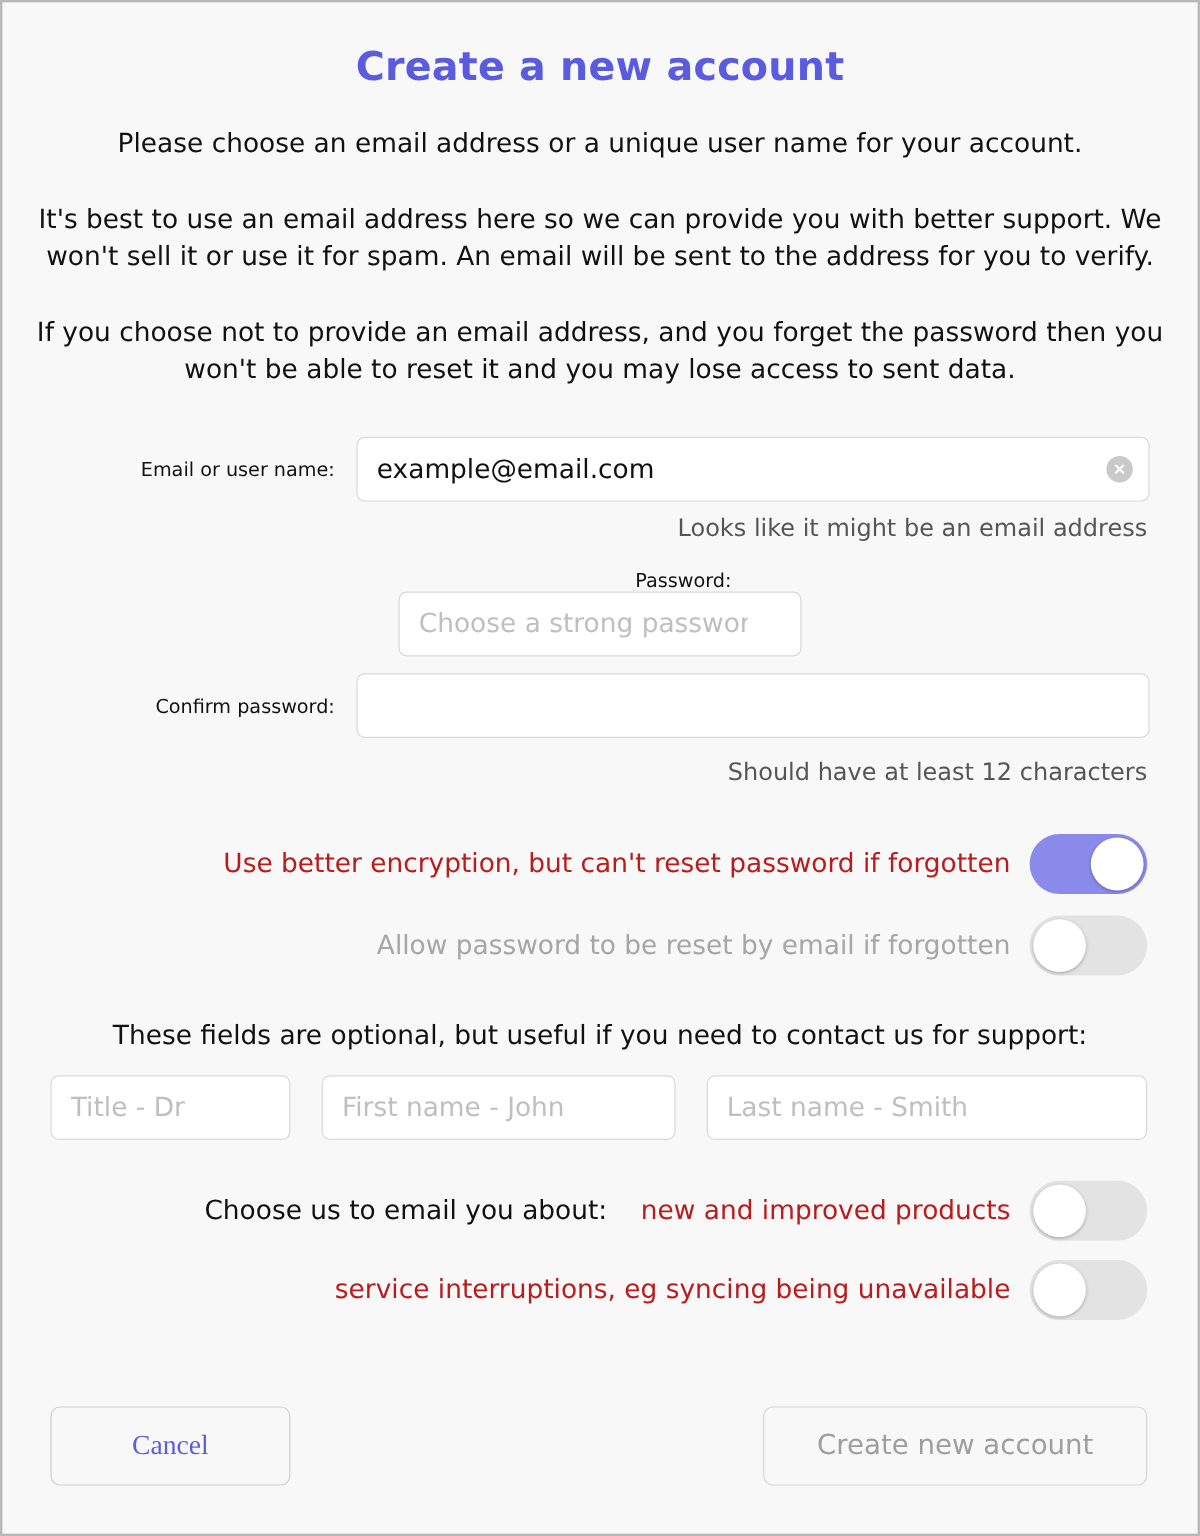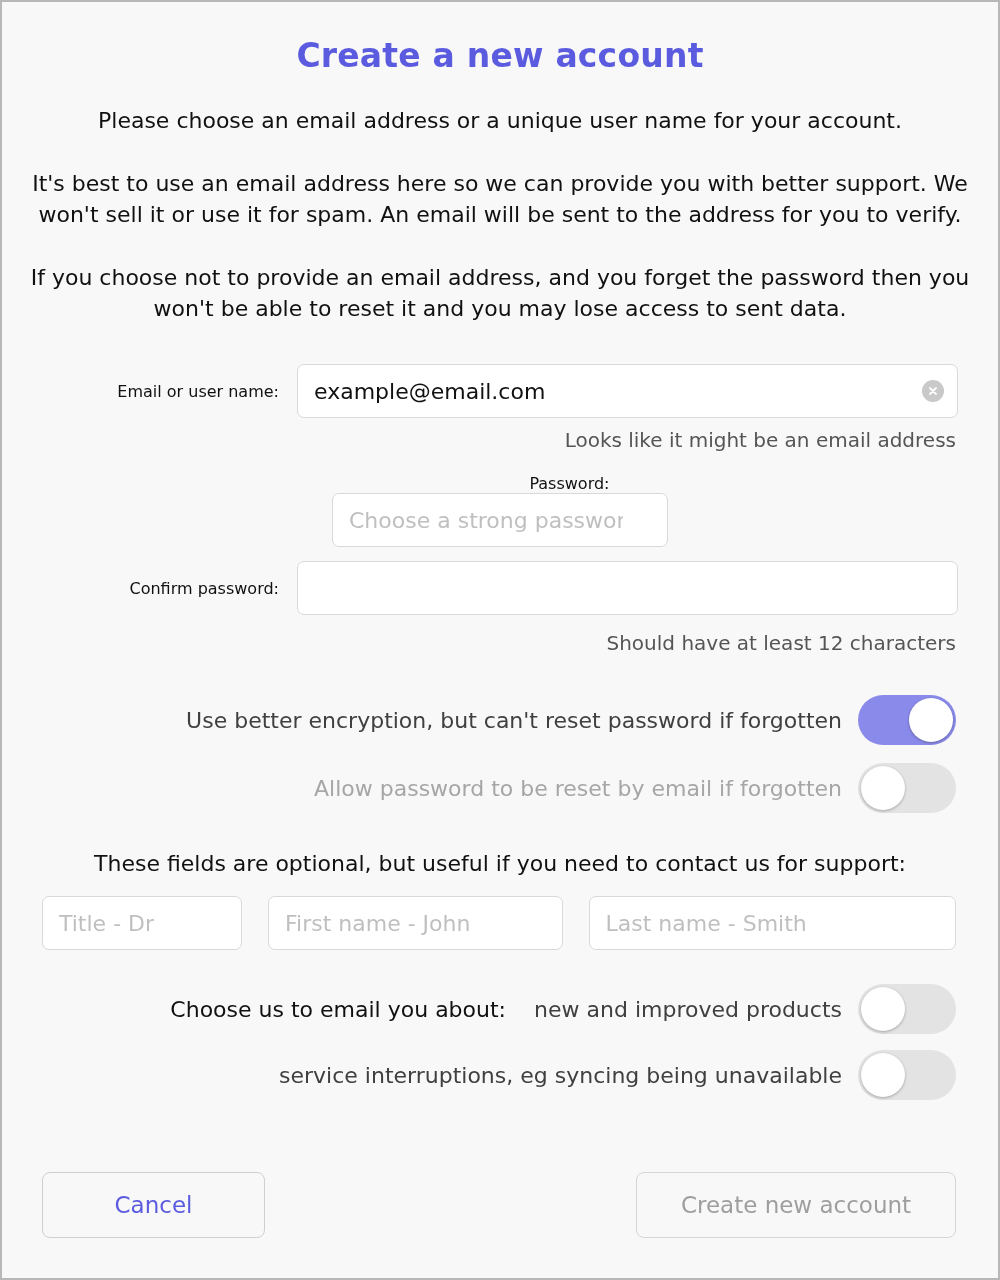--- a/index.html
+++ b/index.html
@@ -108,21 +108,21 @@
     justify-content: flex-end;
     margin: 0 42px 0 40px;
   }
   .toggle-row.enc { margin-top: 40px; }
   .toggle-row.reset { margin-top: 18px; }
   .toggle-row.mail1 { margin-top: 34px; }
   .toggle-row.mail2 { margin-top: 16px; }
 
   .toggle-label {
     font-size: 22px;
-    color: #404040;
+    color: #b91c1c;
     padding-right: 16px;
     text-align: right;
   }
   .toggle-label.disabled { color: #a6a6a6; }
 
   .switch {
     width: 98px;
     height: 50px;
     border-radius: 25px;
     background: #e3e3e3;
@@ -178,22 +178,23 @@
   .btn {
     height: 66px;
     border-radius: 8px;
     background: #f8f8f8;
     border: 1px solid #cfcfcf;
     font-family: "DejaVu Sans", sans-serif;
     font-size: 23px;
     cursor: pointer;
   }
   .btn-cancel {
-    width: 223px;
+    width: 200px;
     color: #5b5be0;
+    font-family: Liberation Serif, serif;
   }
   .btn-create {
     width: 320px;
     color: #9e9e9e;
     border-color: #d6d6d6;
   }
 </style>
 </head>
 <body>
 

